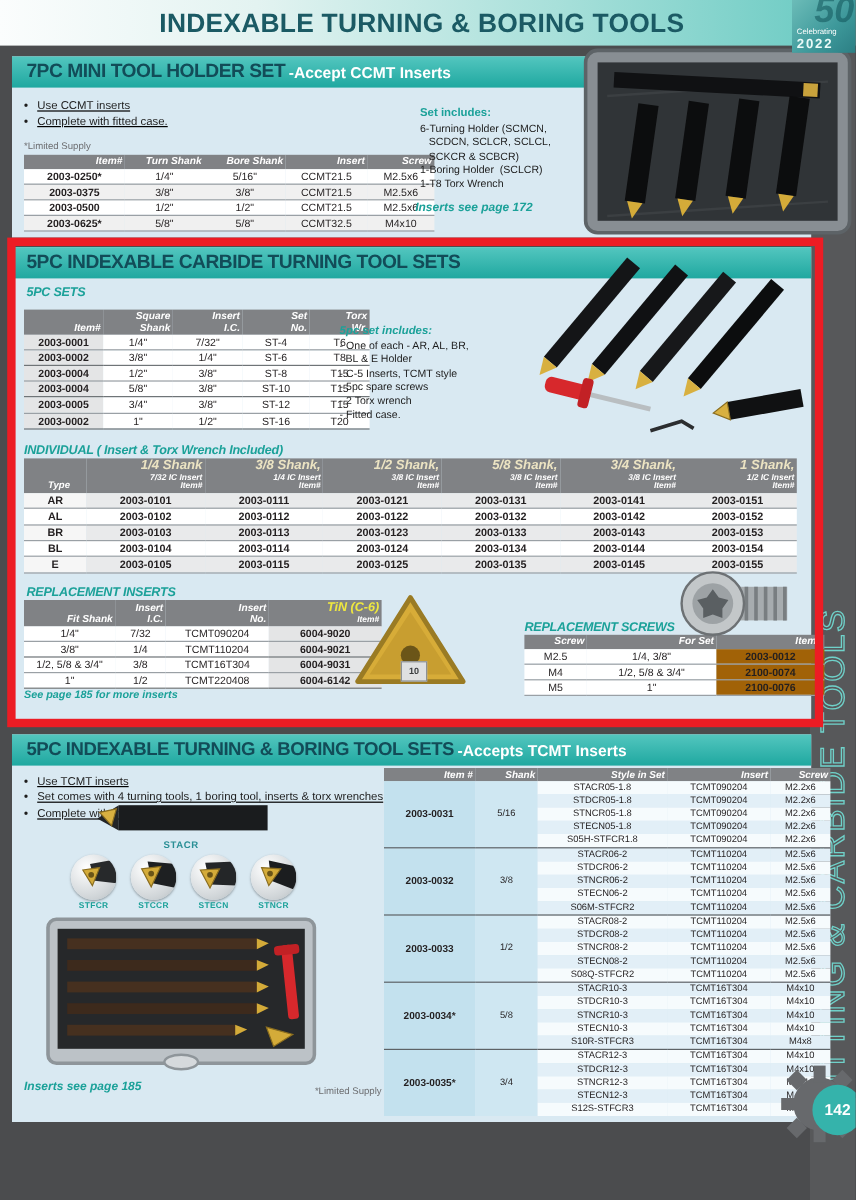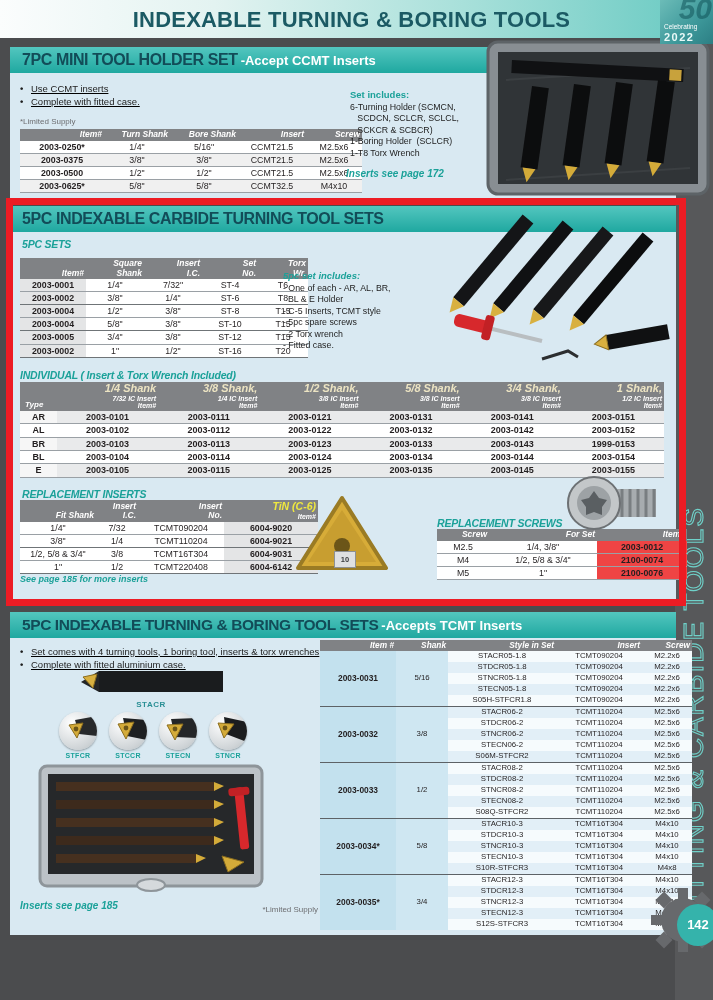--- a/index.html
+++ b/index.html
@@ -64,36 +64,36 @@
   #t7pc th:nth-child(4){width:64px;} #t7pc th:nth-child(5){width:52px;}
   #t7pc td:first-child{font-weight:bold;}
   #t7pc tbody tr:nth-child(even) td{background:#f0f0f0;}
 
   #tsets{left:10px;top:52px;width:268px;}
   #tsets th:nth-child(1){width:62px;} #tsets th:nth-child(2){width:54px;} #tsets th:nth-child(3){width:54px;}
   #tsets th:nth-child(4){width:52px;} #tsets th:nth-child(5){width:46px;}
   #tsets td:first-child{font-weight:bold;background:#e4e5e6;}
 
   #tind{left:10px;top:176px;width:644px;}
-  #tind th.type-th{font-size:8px;text-align:left;padding-left:5px;width:30px;}
+  #tind th.type-th{font-size:8px;text-align:left;padding-left:20px;width:30px;}
   .shank-line{font-size:11px;color:#ece4c3;font-weight:bold;font-style:italic;line-height:1.05;}
   .ins-line,.item-line{font-size:7px;color:#fff;font-weight:bold;font-style:italic;line-height:1.1;}
   #tind td{font-weight:bold;font-size:9px;}
   #tind td.type-cell{background:#fff;}
   #tind tbody tr:nth-child(odd) td{background:#e9eaeb;}
   #tind tbody tr:nth-child(odd) td.type-cell{background:#f6f6f6;}
 
   #tinserts{left:10px;top:294px;width:282px;}
   #tinserts th:nth-child(1){width:72px;} #tinserts th:nth-child(2){width:38px;}
   #tinserts th:nth-child(3){width:82px;} #tinserts th:nth-child(4){width:90px;}
   #tinserts td:nth-child(4){font-weight:bold;background:#e4e5e6;}
 
   #tscrews{left:427px;top:323px;width:238px;}
   #tscrews th:nth-child(1){width:48px;} #tscrews th:nth-child(2){width:104px;margin-top:17px;} #tscrews th:nth-child(3){width:86px;}
-  #tscrews td:nth-child(3){font-weight:bold;background:#ef4444;}
+  #tscrews td:nth-child(3){font-weight:bold;background:#a16207;}
 
   #tbig{left:310px;top:28px;width:352px;}
   #tbig th{font-size:8.3px;}
   #tbig th:nth-child(1){width:72px;} #tbig th:nth-child(2){width:48px;} #tbig th:nth-child(3){width:104px;}
   #tbig th:nth-child(4){width:82px;} #tbig th:nth-child(5){width:46px;}
   #tbig td{font-size:7.8px;padding:0 2px;height:11px;background:#f6fbfd;}
   #tbig tbody tr{border-bottom:none;}
   #tbig tbody tr:nth-child(even) td{background:#e2eff7;}
   #tbig td.g-item{font-weight:bold;background:#c3e1ee !important;font-size:8.4px;}
   #tbig td.g-shank{background:#cfe7f2 !important;}
@@ -347,21 +347,21 @@
           <td>2003-0142</td>
           <td>2003-0152</td>
         </tr>
         <tr>
           <td class="type-cell">BR</td>
           <td>2003-0103</td>
           <td>2003-0113</td>
           <td>2003-0123</td>
           <td>2003-0133</td>
           <td>2003-0143</td>
-          <td>1999-0153</td>
+          <td>2003-0153</td>
         </tr>
         <tr>
           <td class="type-cell">BL</td>
           <td>2003-0104</td>
           <td>2003-0114</td>
           <td>2003-0124</td>
           <td>2003-0134</td>
           <td>2003-0144</td>
           <td>2003-0154</td>
         </tr>
@@ -502,20 +502,21 @@
 </div>
 
 <div class="red-box"></div>
 
 <div class="panel" id="panel3">
   <div class="tbar">
     <span class="t-main">5PC INDEXABLE TURNING &amp; BORING TOOL SETS</span>
     <span class="t-sub">-Accepts TCMT Inserts</span>
   </div>
   <ul class="bullets abs" style="left:10px;top:31px;width:300px;">
+      <li>Use TCMT inserts</li>
       <li>Set comes with 4 turning tools, 1 boring tool, inserts &amp; torx wrenches</li>
       <li>Complete with fitted aluminium case.</li>
     </ul>
   <table id="tbig">
       <thead>
         <tr>
           <th>Item #</th>
           <th>Shank</th>
           <th>Style in Set</th>
           <th>Insert</th>

